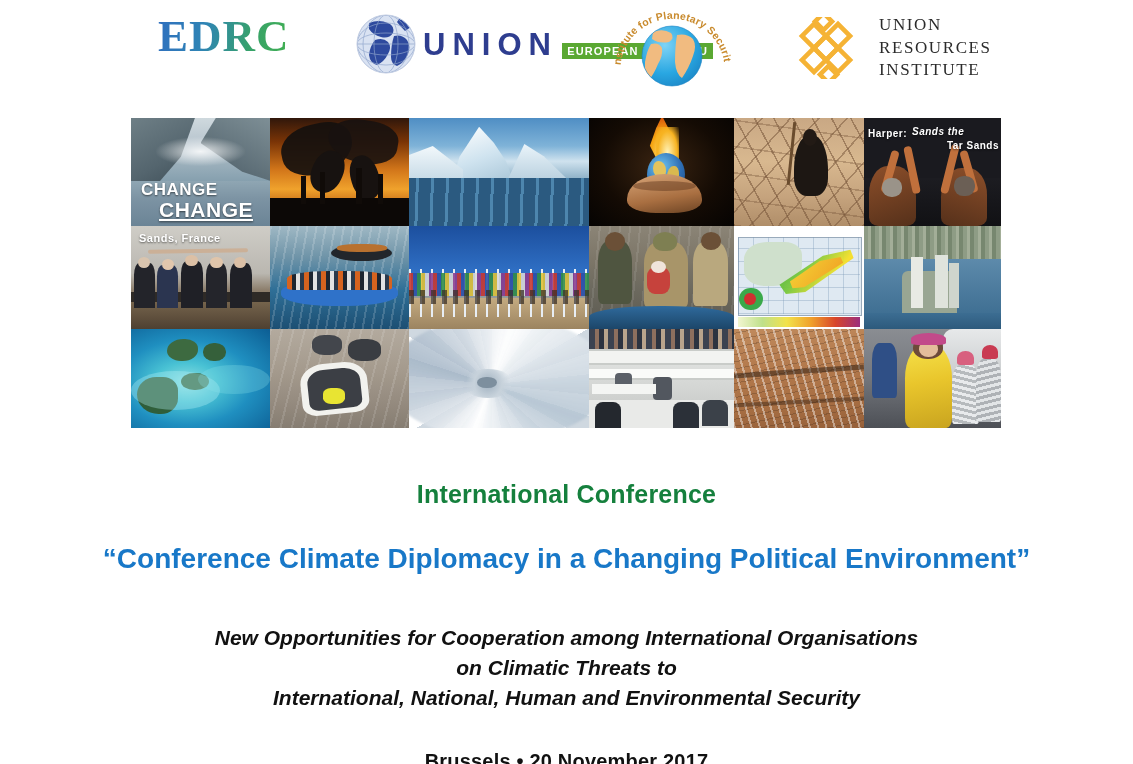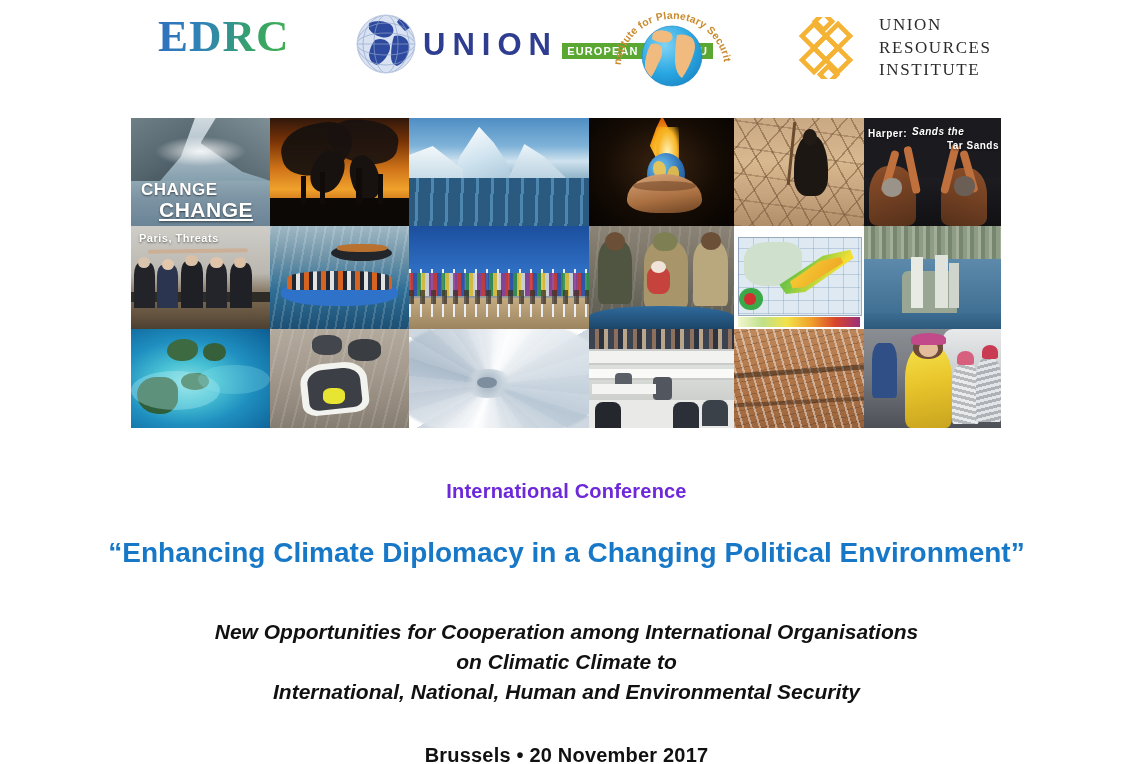--- a/index.html
+++ b/index.html
@@ -70,21 +70,21 @@
   .cap{
     position:absolute;color:#fff;font-weight:700;
     text-shadow:0 1px 2px rgba(0,0,0,.55);
     font-family:"Liberation Sans", sans-serif;
     letter-spacing:.5px;
   }
 
   
   .text-block{position:absolute;left:0;top:455px;width:1133px;text-align:center;}
   .kicker{
-    font-size:20px;font-weight:700;color:#6d28d9;letter-spacing:.2px;
+    font-size:25px;font-weight:700;color:#15803d;letter-spacing:.2px;
     margin-top:25px;
   }
   .main-title{
     font-size:28px;font-weight:700;color:#1878c8;
     margin-top:34px;letter-spacing:0;
   }
   .subtitle{
     margin-top:48px;font-size:21px;font-weight:700;font-style:italic;
     color:#111;line-height:1.42;
   }
@@ -285,21 +285,21 @@
         <div style="position:absolute;left:36%;top:34%;width:16%;height:46%;background:#1f2026;border-radius:26% 26% 0 0;"></div>
         <div style="position:absolute;left:54%;top:36%;width:15%;height:44%;background:#24252b;border-radius:26% 26% 0 0;"></div>
         <div style="position:absolute;left:71%;top:36%;width:16%;height:44%;background:#202127;border-radius:26% 26% 0 0;"></div>
         <div style="position:absolute;left:5%;top:30%;width:9%;height:11%;background:#d9c4ae;border-radius:50%;"></div>
         <div style="position:absolute;left:22%;top:32%;width:9%;height:11%;background:#e2c7ad;border-radius:50%;"></div>
         <div style="position:absolute;left:39%;top:28%;width:9%;height:11%;background:#dcc0a5;border-radius:50%;"></div>
         <div style="position:absolute;left:57%;top:30%;width:9%;height:11%;background:#e0c5aa;border-radius:50%;"></div>
         <div style="position:absolute;left:74%;top:30%;width:9%;height:11%;background:#dbc0a6;border-radius:50%;"></div>
         <div style="position:absolute;left:12%;top:22%;width:72%;height:4px;background:#cbb097;border-radius:3px;transform:rotate(-1deg);"></div>
       </div>
-      <div class="cap" style="left:8px;top:6px;font-size:11px;">Paris, Threats</div>
+      <div class="cap" style="left:8px;top:6px;font-size:11px;">Sands, France</div>
     </div>
 
     <div class="cell">
       <div class="art" style="background:linear-gradient(180deg,#9fb8c4 0%,#6f94a8 30%,#2f6f97 62%,#1c4f73 100%);">
         <div style="position:absolute;inset:0;background:repeating-linear-gradient(100deg,rgba(255,255,255,.16) 0 2px,rgba(0,0,0,0) 2px 9px);"></div>
         <div style="position:absolute;left:44%;top:18%;width:44%;height:16%;background:#22262b;border-radius:48%;"></div>
         <div style="position:absolute;left:48%;top:17%;width:36%;height:8%;background:#b8712f;border-radius:40%;"></div>
         <div style="position:absolute;left:8%;top:52%;width:84%;height:26%;background:#2f72c9;border-radius:44%;"></div>
         <div style="position:absolute;left:12%;top:44%;width:76%;height:18%;
              background:repeating-linear-gradient(90deg,#d6631f 0 5px,#1d2530 5px 9px,#e2e2e2 9px 13px,#2b3a4c 13px 17px);
@@ -445,22 +445,22 @@
              background:repeating-linear-gradient(-14deg,#e2e5e7 0 3px,#aeb2b6 3px 6px);border-radius:30% 30% 8% 8%;"></div>
         <div style="position:absolute;left:68%;top:22%;width:12%;height:14%;background:#d8607f;border-radius:50% 50% 20% 20%;"></div>
         <div style="position:absolute;left:86%;top:16%;width:12%;height:14%;background:#c93b52;border-radius:50% 50% 20% 20%;"></div>
         <div style="position:absolute;left:6%;top:14%;width:18%;height:56%;background:#2f4f86;border-radius:30% 30% 10% 10%;"></div>
       </div>
     </div>
   </div>
 
   <div class="text-block">
     <div class="kicker">International Conference</div>
-    <div class="main-title">“Enhancing Climate Diplomacy in a Changing Political Environment”</div>
+    <div class="main-title">“Conference Climate Diplomacy in a Changing Political Environment”</div>
     <div class="subtitle">
       <div>New Opportunities for Cooperation among International Organisations</div>
-      <div>on Climatic Climate to</div>
+      <div>on Climatic Threats to</div>
       <div>International, National, Human and Environmental Security</div>
     </div>
     <div class="place-date">Brussels • 20 November 2017</div>
   </div>
 
 </div>
 
 </body></html>

